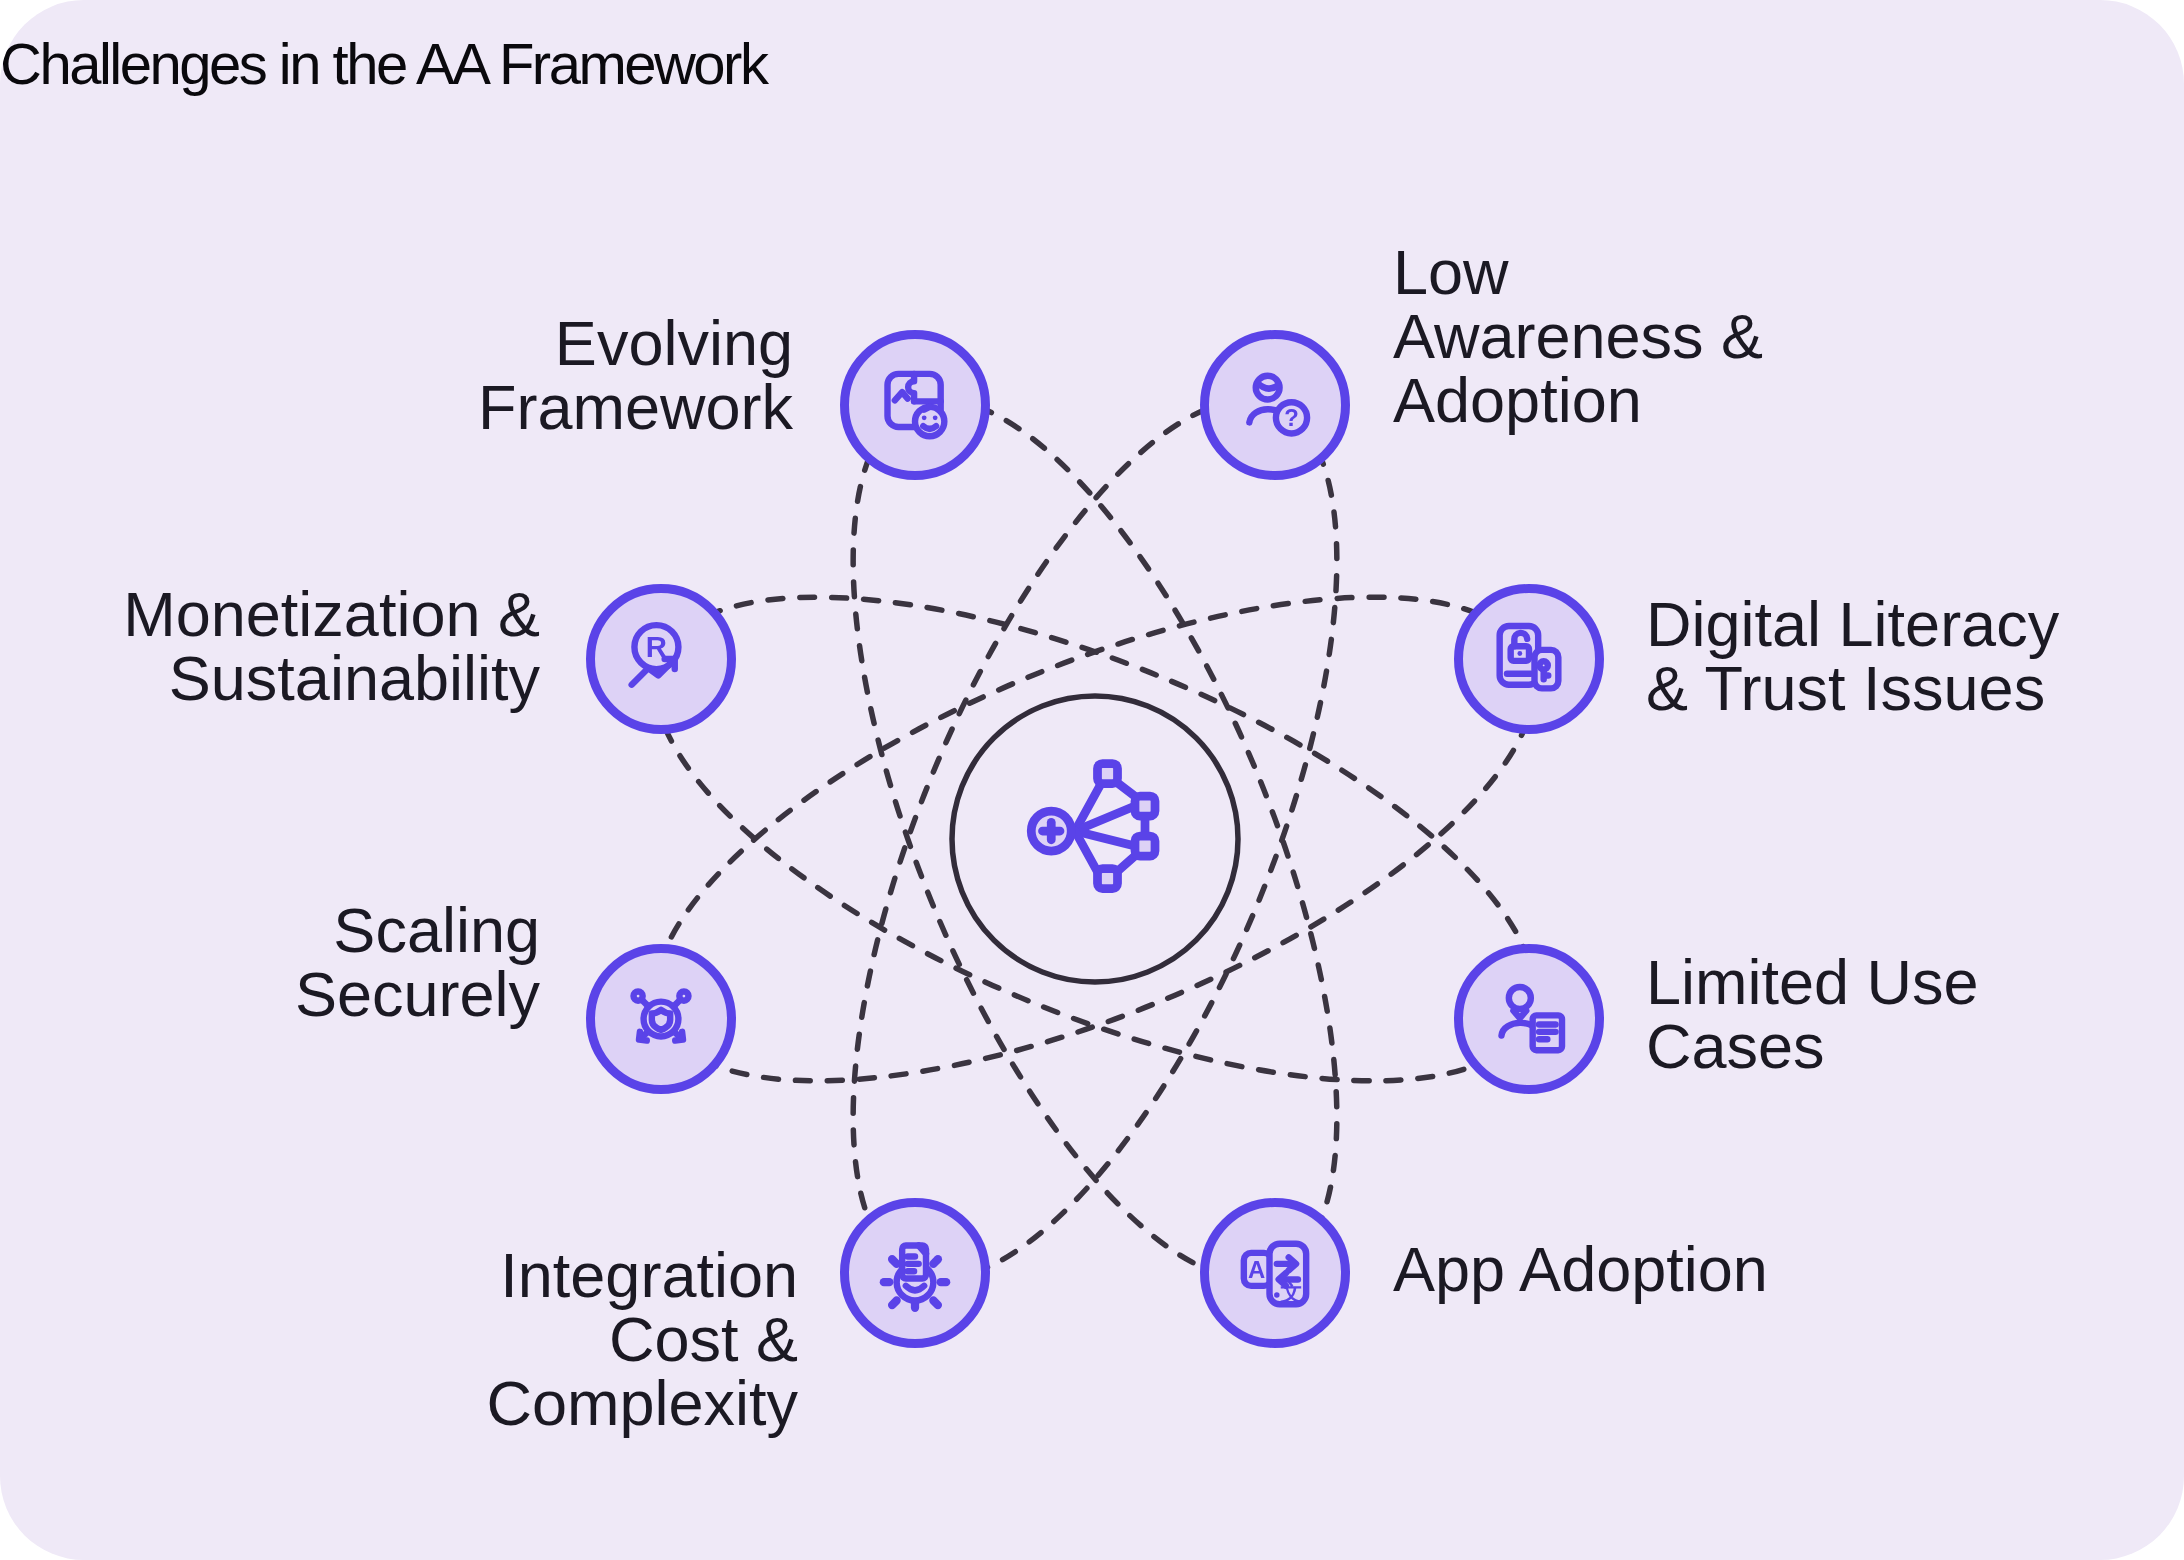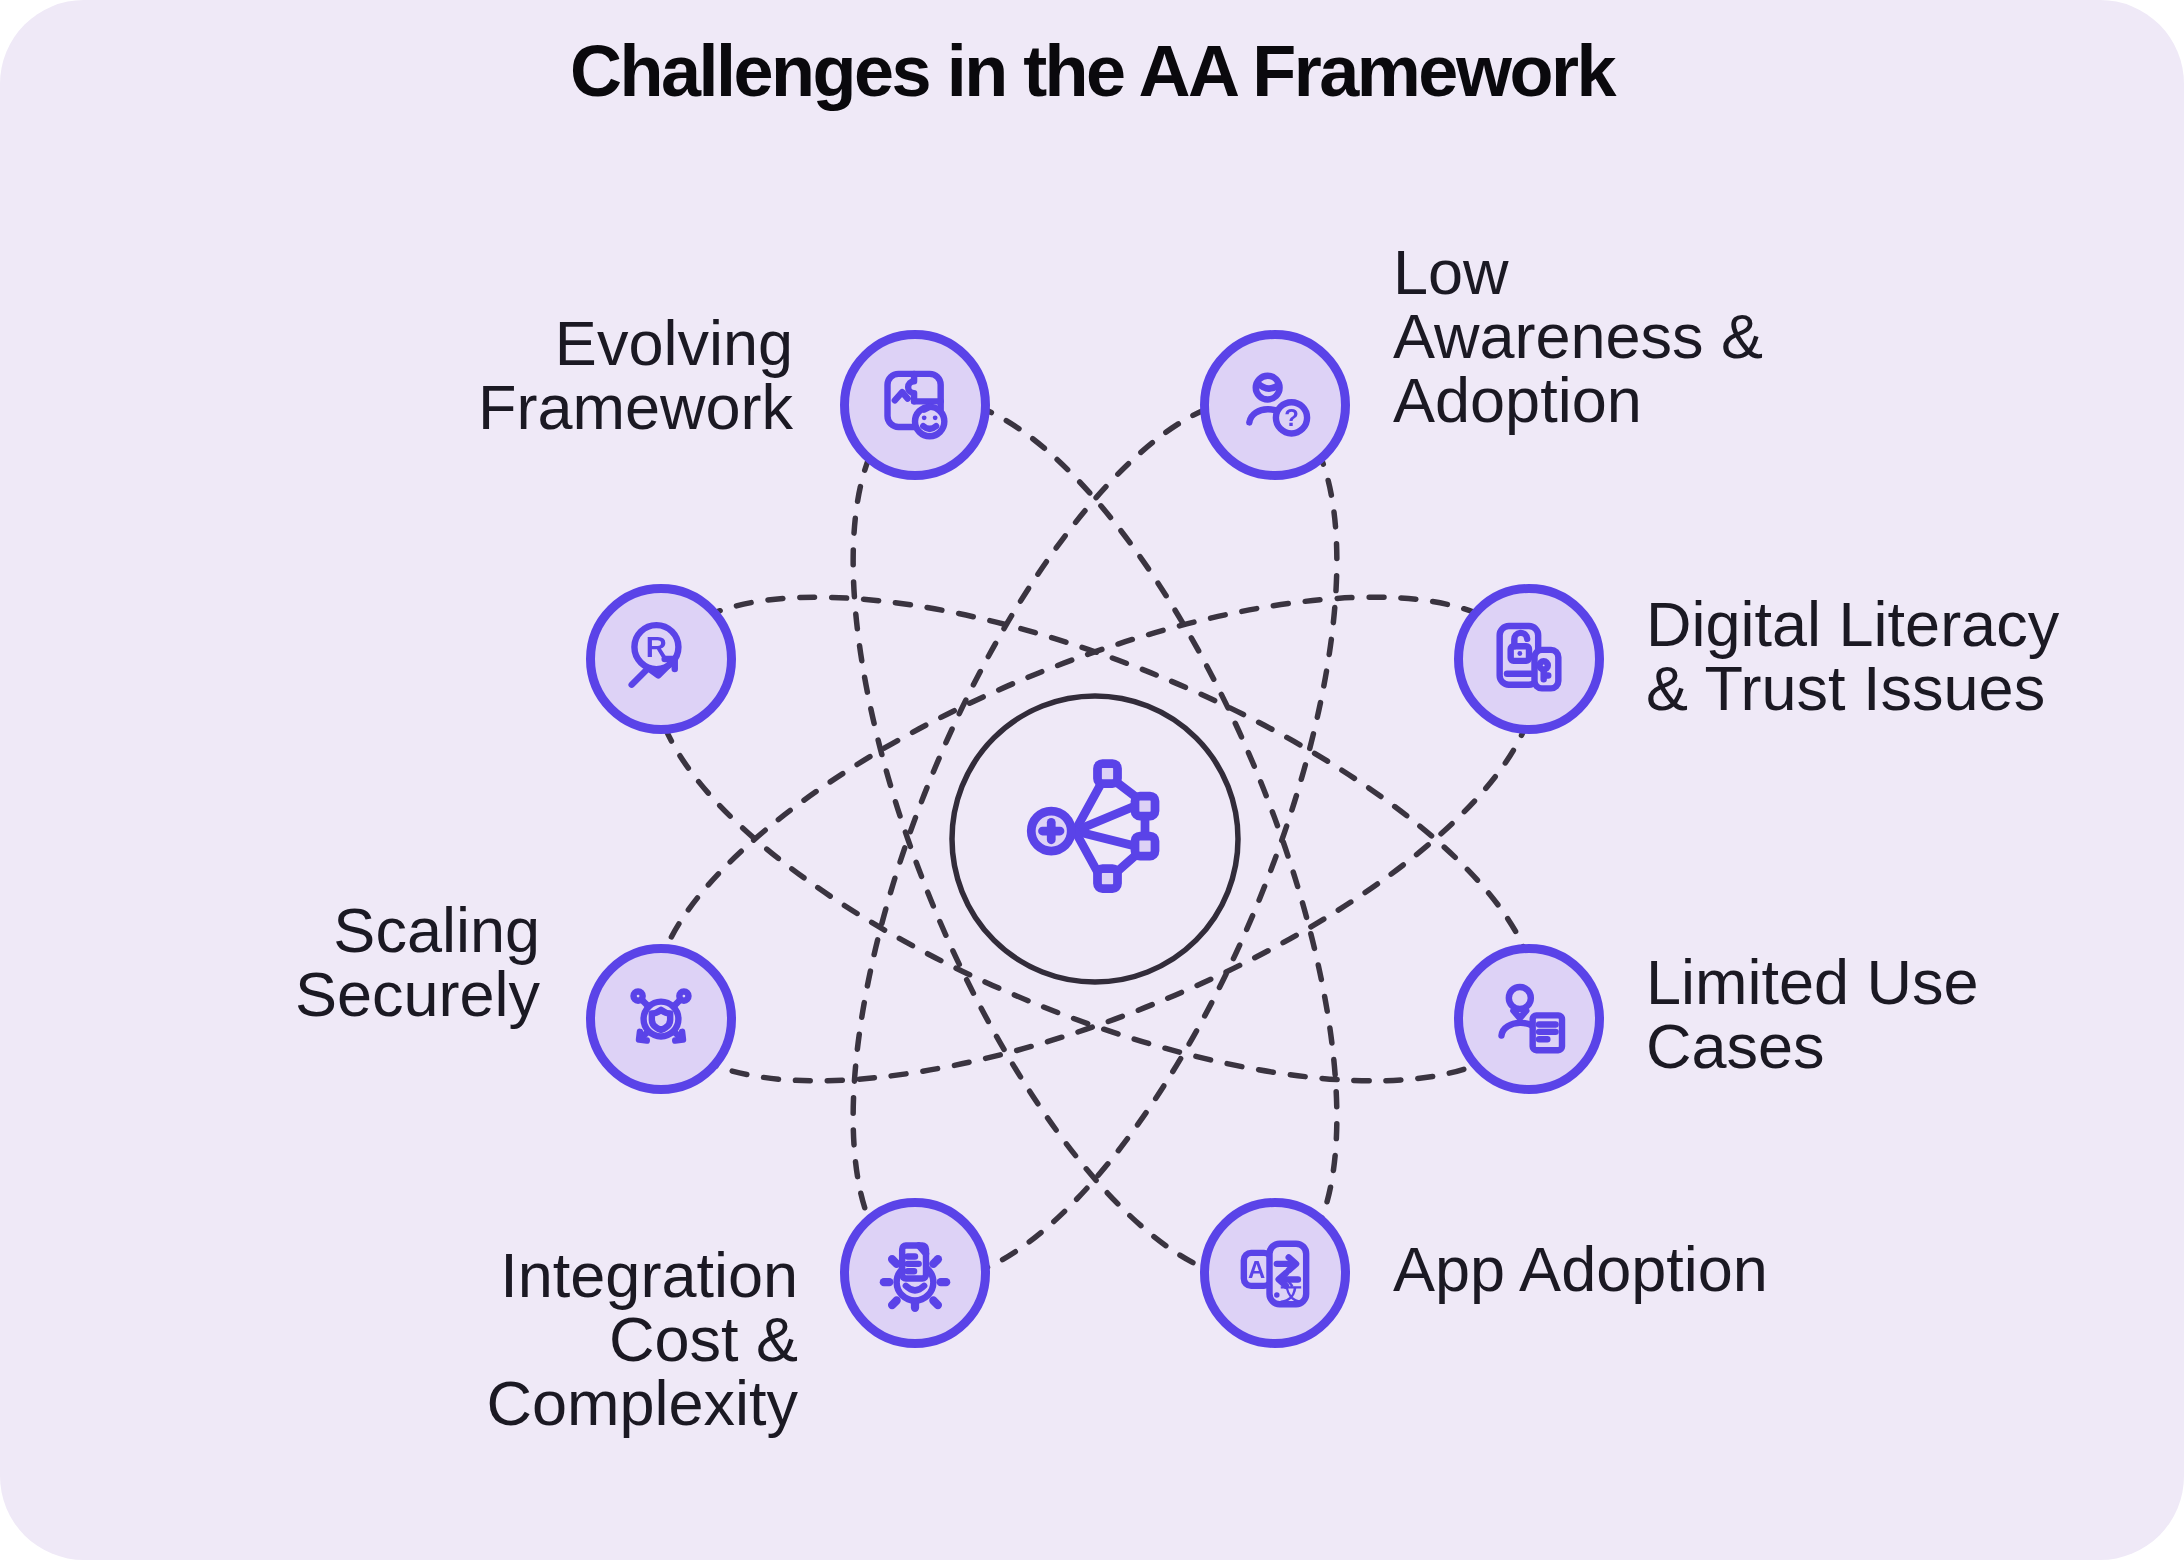--- a/index.html
+++ b/index.html
@@ -15,22 +15,21 @@
   .card{
     position:relative;
     width:2184px;height:1560px;
     background:var(--bg);
     border-radius:84px;
     overflow:hidden;
     font-family:"Liberation Sans", sans-serif;
   }
   .title{
     position:absolute;left:0;top:30px;width:100%;
-    text-align:center;
-    font-size:72px;font-weight:bold;letter-spacing:-2.5px;
+    font-size:58px;font-weight:normal;letter-spacing:-2.5px;
     color:var(--title);
   }
   .orbits{position:absolute;left:0;top:0;}
   .orbit{
     fill:none;stroke:var(--orbit);stroke-width:5.5;
     stroke-dasharray:15 17;stroke-linecap:round;
   }
   .center-ring{fill:none;stroke:var(--ring);stroke-width:5.5;}
   .center-icon{position:absolute;left:1020px;top:756px;}
   .node{
@@ -205,14 +204,16 @@
 
   <div class="label l-left" style="left:1393px;top:1237px;width:620px">App Adoption</div>
 
   <div class="label l-right" style="right:1386px;top:1243px;width:560px">Integration
 Cost &amp;
 Complexity</div>
 
   <div class="label l-right" style="right:1644px;top:898px;width:520px">Scaling
 Securely</div>
 
+  <div class="label l-right" style="right:1644px;top:582px;width:520px">Monetization &amp;
+Sustainability</div>
 
 </div>
 
 </body></html>

